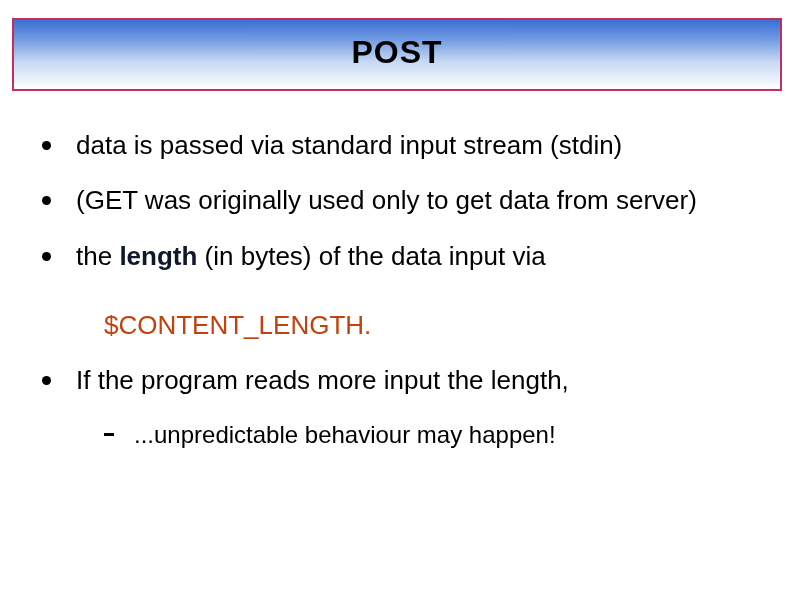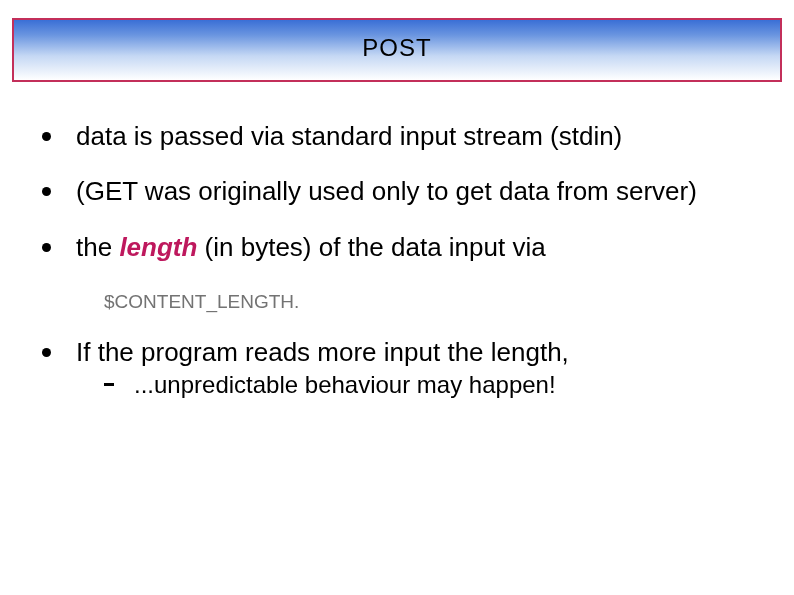--- a/index.html
+++ b/index.html
@@ -12,22 +12,22 @@
     overflow: hidden;
   }
   .title-box {
     border: 2px solid #c32f5a;
     background: linear-gradient(to bottom, #3a6fd6 0%, #6a95e0 25%, #c5d8f4 60%, #ffffff 100%);
     padding: 14px 0 18px 0;
     text-align: center;
     margin-bottom: 38px;
   }
   .title-box h1 {
-    font-size: 24px;
-    font-weight: normal;
+    font-size: 32px;
+    font-weight: bold;
     color: #000;
     letter-spacing: 1px;
   }
   ul.main {
     list-style: none;
     padding-left: 30px;
   }
   ul.main > li {
     position: relative;
     font-size: 26px;
@@ -39,30 +39,31 @@
   ul.main > li::before {
     content: "";
     position: absolute;
     left: 0;
     top: 12px;
     width: 9px;
     height: 9px;
     background: #000;
     border-radius: 50%;
   }
-  .length-blue { color: #be185d; font-weight: bold; font-style: italic; }
+  .length-blue { color: #0f172a; font-weight: bold; }
   .content-length {
     display: block;
-    color: #737373;
-    margin-top: 26px;
+    color: #c2410c;
+    margin-top: 36px;
     margin-left: 28px;
-    font-size: 19px;
+    font-size: 26px;
   }
   ul.sub {
     list-style: none;
+    margin-top: 22px;
     padding-left: 28px;
   }
   ul.sub li {
     position: relative;
     font-size: 24px;
     line-height: 1.3;
     padding-left: 30px;
   }
   ul.sub li::before {
     content: "";

